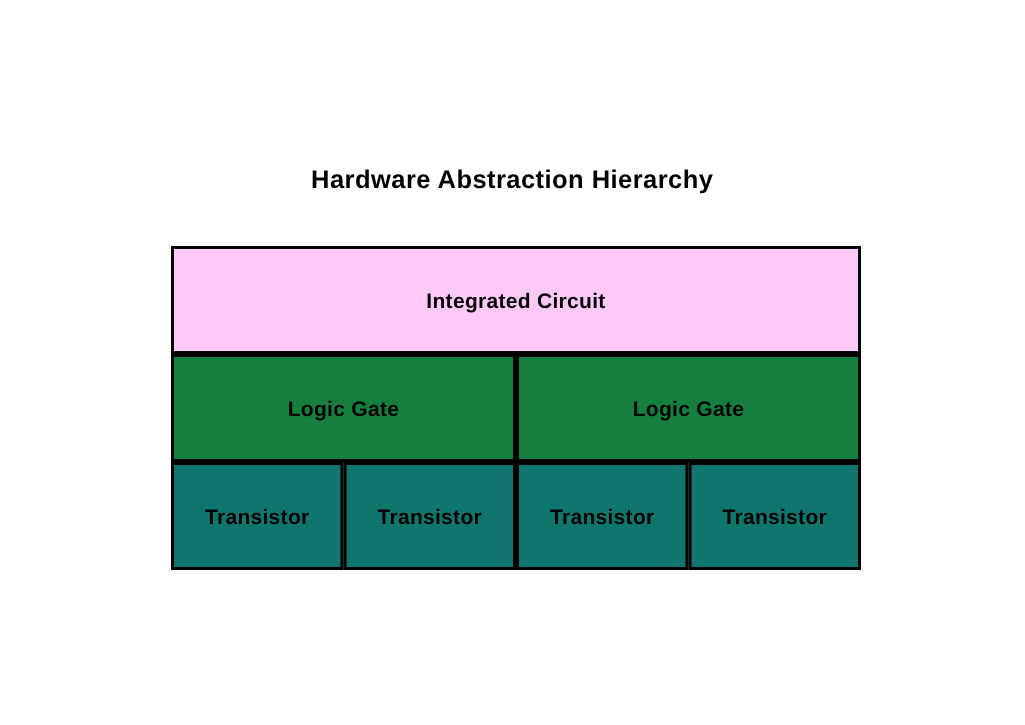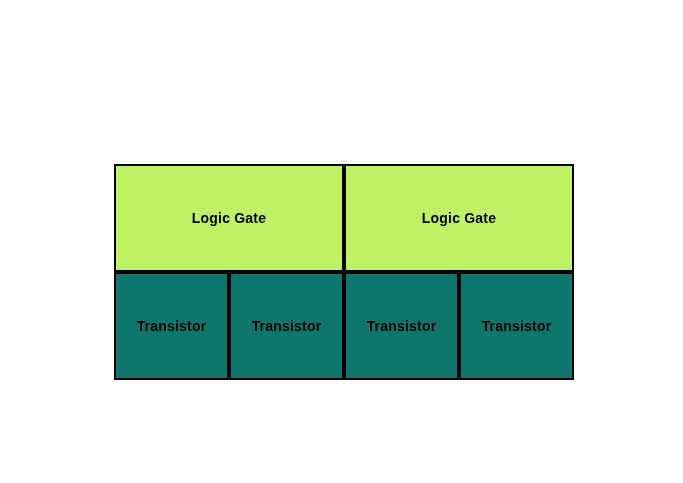--- a/index.html
+++ b/index.html
@@ -48,31 +48,37 @@
     border: 2px solid #000000;
     display: flex;
     align-items: center;
     justify-content: center;
     font-size: 14px;
     font-weight: 600;
     letter-spacing: 0.2px;
     text-align: center;
   }
   .cell.ic { background: #fec8f9; }
-  .cell.lg { background: #bef264; }
+  .cell.lg { background: #15803d; }
   .cell.tr { background: #0f766e; }
 </style>
 </head>
 <body>
 
 <div class="page">
 
+  <div class="title">Hardware Abstraction Hierarchy</div>
 
   <div class="diagram">
 
+    <div class="row">
+      <div class="cell ic">
+        <span>Integrated Circuit</span>
+      </div>
+    </div>
 
     <div class="row">
       <div class="cell lg">
         <span>Logic Gate</span>
       </div>
       <div class="cell lg">
         <span>Logic Gate</span>
       </div>
     </div>
 

